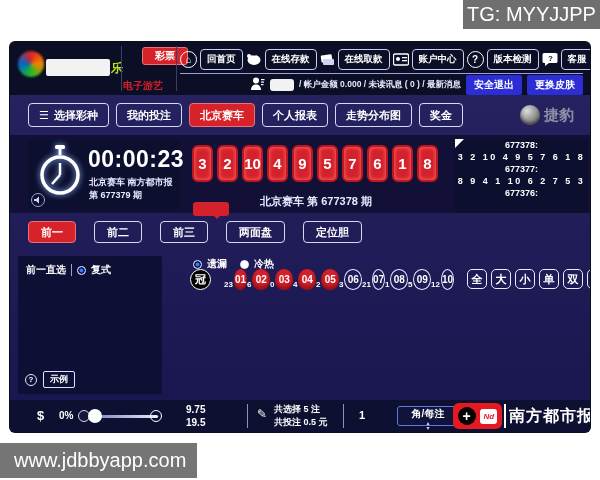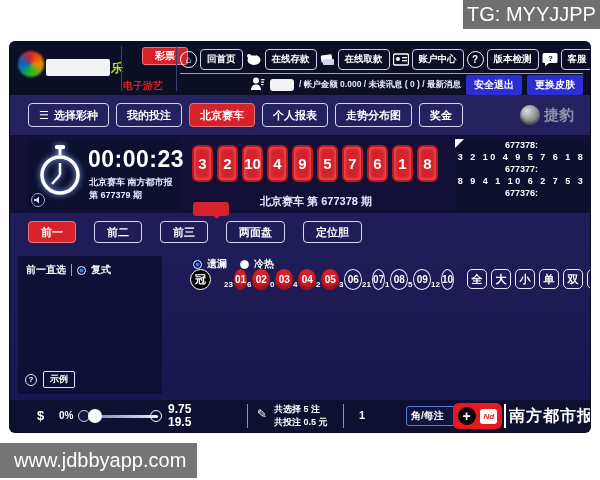--- a/index.html
+++ b/index.html
@@ -127,29 +127,29 @@
   .win-footer { position:absolute; left:0; top:358px; width:100%; height:32px; background:#0d1030; }
   .f-dollar { position:absolute; left:27px; top:8px; color:#fff; font-size:13px; font-weight:bold; }
   .f-rebate { position:absolute; left:49px; top:10px; color:#fff; font-size:10px; font-weight:bold; }
   .f-track { position:absolute; left:70px; top:15px; width:78px; height:3px; border-radius:2px;
     background:linear-gradient(90deg,#6a6fae,#e8ebff); }
   .f-knob-dark { position:absolute; left:68px; top:10px; width:12px; height:12px; border-radius:50%;
     background:#15173c; border:1.5px solid #cfd3f5; }
   .f-knob { position:absolute; left:78px; top:9px; width:14px; height:14px; border-radius:50%; background:#fff; cursor:pointer; }
   .f-minus { position:absolute; left:140px; top:10px; width:12px; height:12px; border-radius:50%;
     border:1.5px solid #fff; color:#fff; font-size:9px; display:flex; align-items:center; justify-content:center; }
-  .f-odds { position:absolute; left:158px; top:3px; color:#fff; font-size:12px; font-weight:bold; line-height:13px; }
+  .f-odds { position:absolute; left:176px; top:3px; color:#fff; font-size:10px; font-weight:bold; line-height:13px; }
   .f-div { position:absolute; top:4px; width:1px; height:24px; background:#8b90c5; }
   .f-div1 { left:237px; } .f-div2 { left:333px; }
   .f-pencil { position:absolute; left:247px; top:7px; color:#fff; font-size:12px; }
   .f-sel { position:absolute; left:264px; top:3px; color:#fff; font-size:9px; font-weight:bold; line-height:13px; white-space:nowrap; }
   .f-mult { position:absolute; left:349px; top:9px; color:#fff; font-size:11px; font-weight:bold; }
-  .f-unit { position:absolute; left:396px; top:6px; width:62px; height:20px; border:1px solid #5b7be0; border-radius:3px;
+  .f-unit { position:absolute; left:387px; top:6px; width:62px; height:20px; border:1px solid #5b7be0; border-radius:3px;
     display:flex; align-items:center; justify-content:space-between; padding:0 4px; color:#fff; font-size:10px;
-    font-weight:bold; cursor:pointer; background:#10133a; }
+    font-weight:bold; cursor:pointer; background:#10133a;flex-direction:column; }
   .f-unit .arrows { display:flex; flex-direction:column; line-height:5px; font-size:6px; color:#cfd3f5; }
   .f-plusbtn { position:absolute; left:443px; top:3px; width:49px; height:26px; background:#e51a20; border:none;
     border-radius:6px; display:flex; align-items:center; justify-content:space-evenly; cursor:pointer; }
   .plus-circle { width:18px; height:18px; background:#000; border-radius:50%; color:#fff; font-size:14px;
     font-weight:bold; display:flex; align-items:center; justify-content:center; line-height:1; }
   .nd-box { width:17px; height:15px; background:#fff; border-radius:3px; color:#e51a20; font-size:8px;
     font-weight:bold; font-style:italic; display:flex; align-items:center; justify-content:center; }
   .press-bar { position:absolute; left:494px; top:4px; width:2px; height:24px; background:#fff; }
   .press-text { position:absolute; left:499px; top:6px; color:#fff; font-size:16px; font-weight:bold;
     letter-spacing:1px; white-space:nowrap; }

